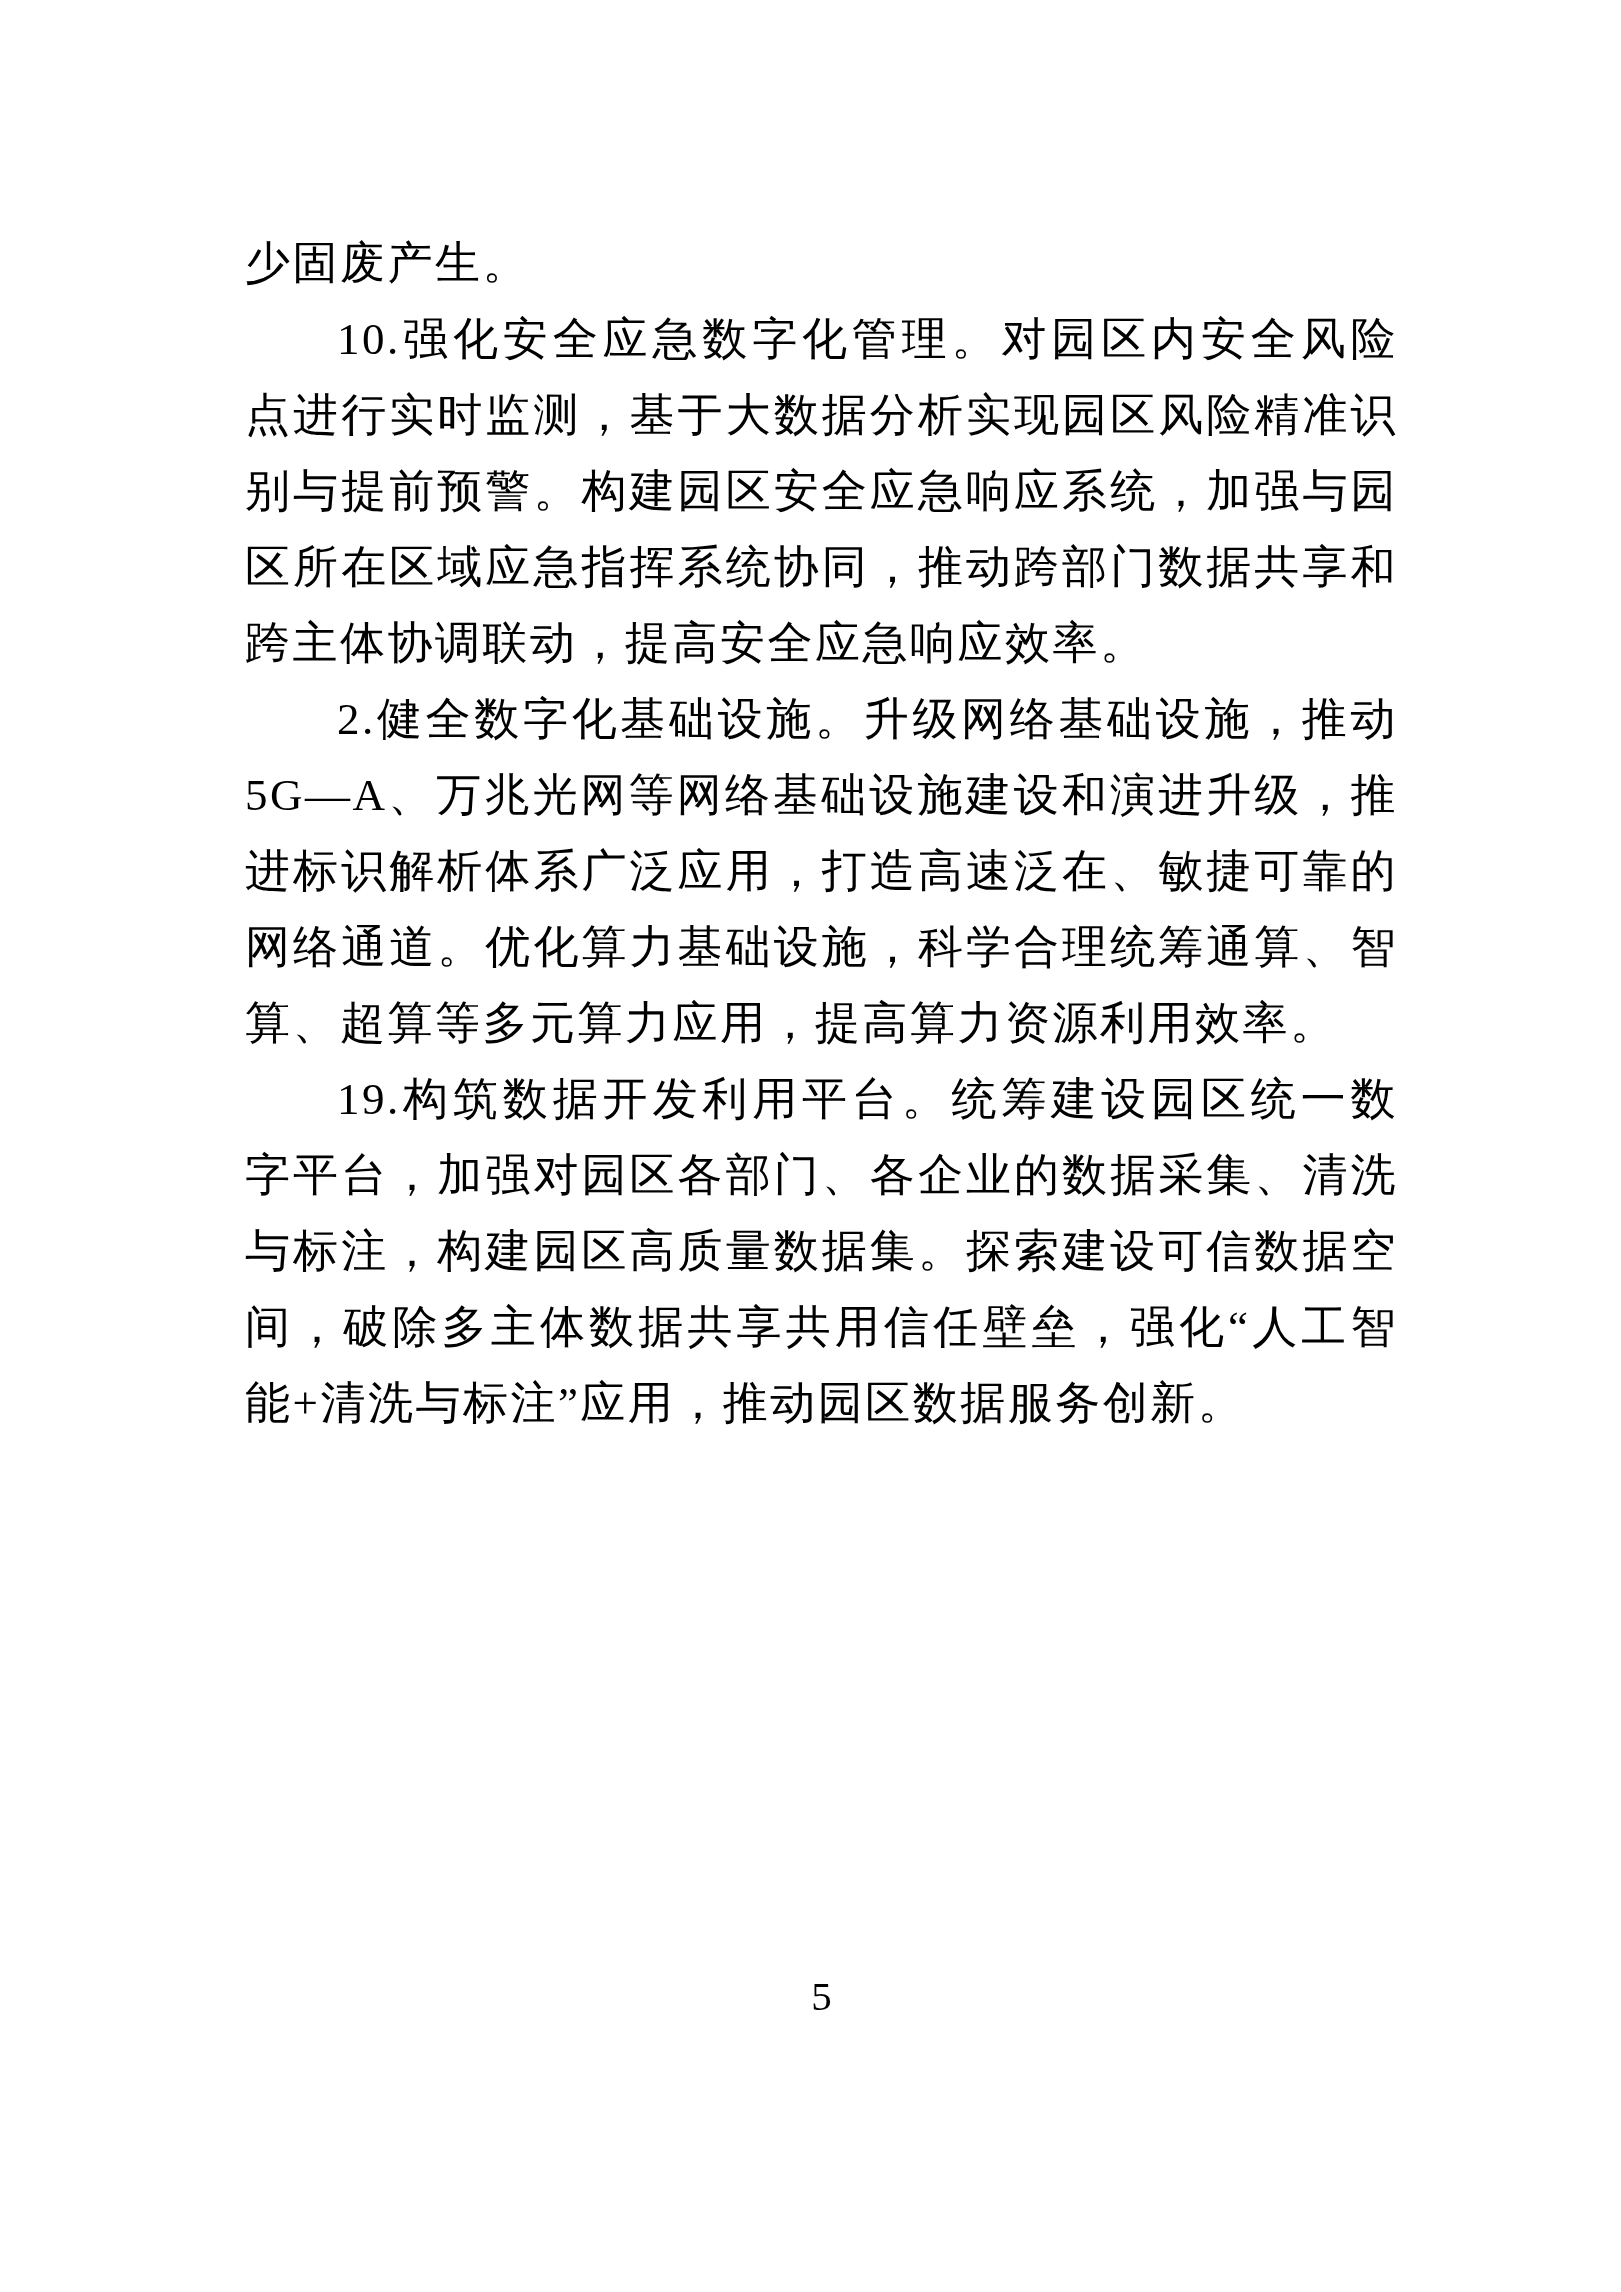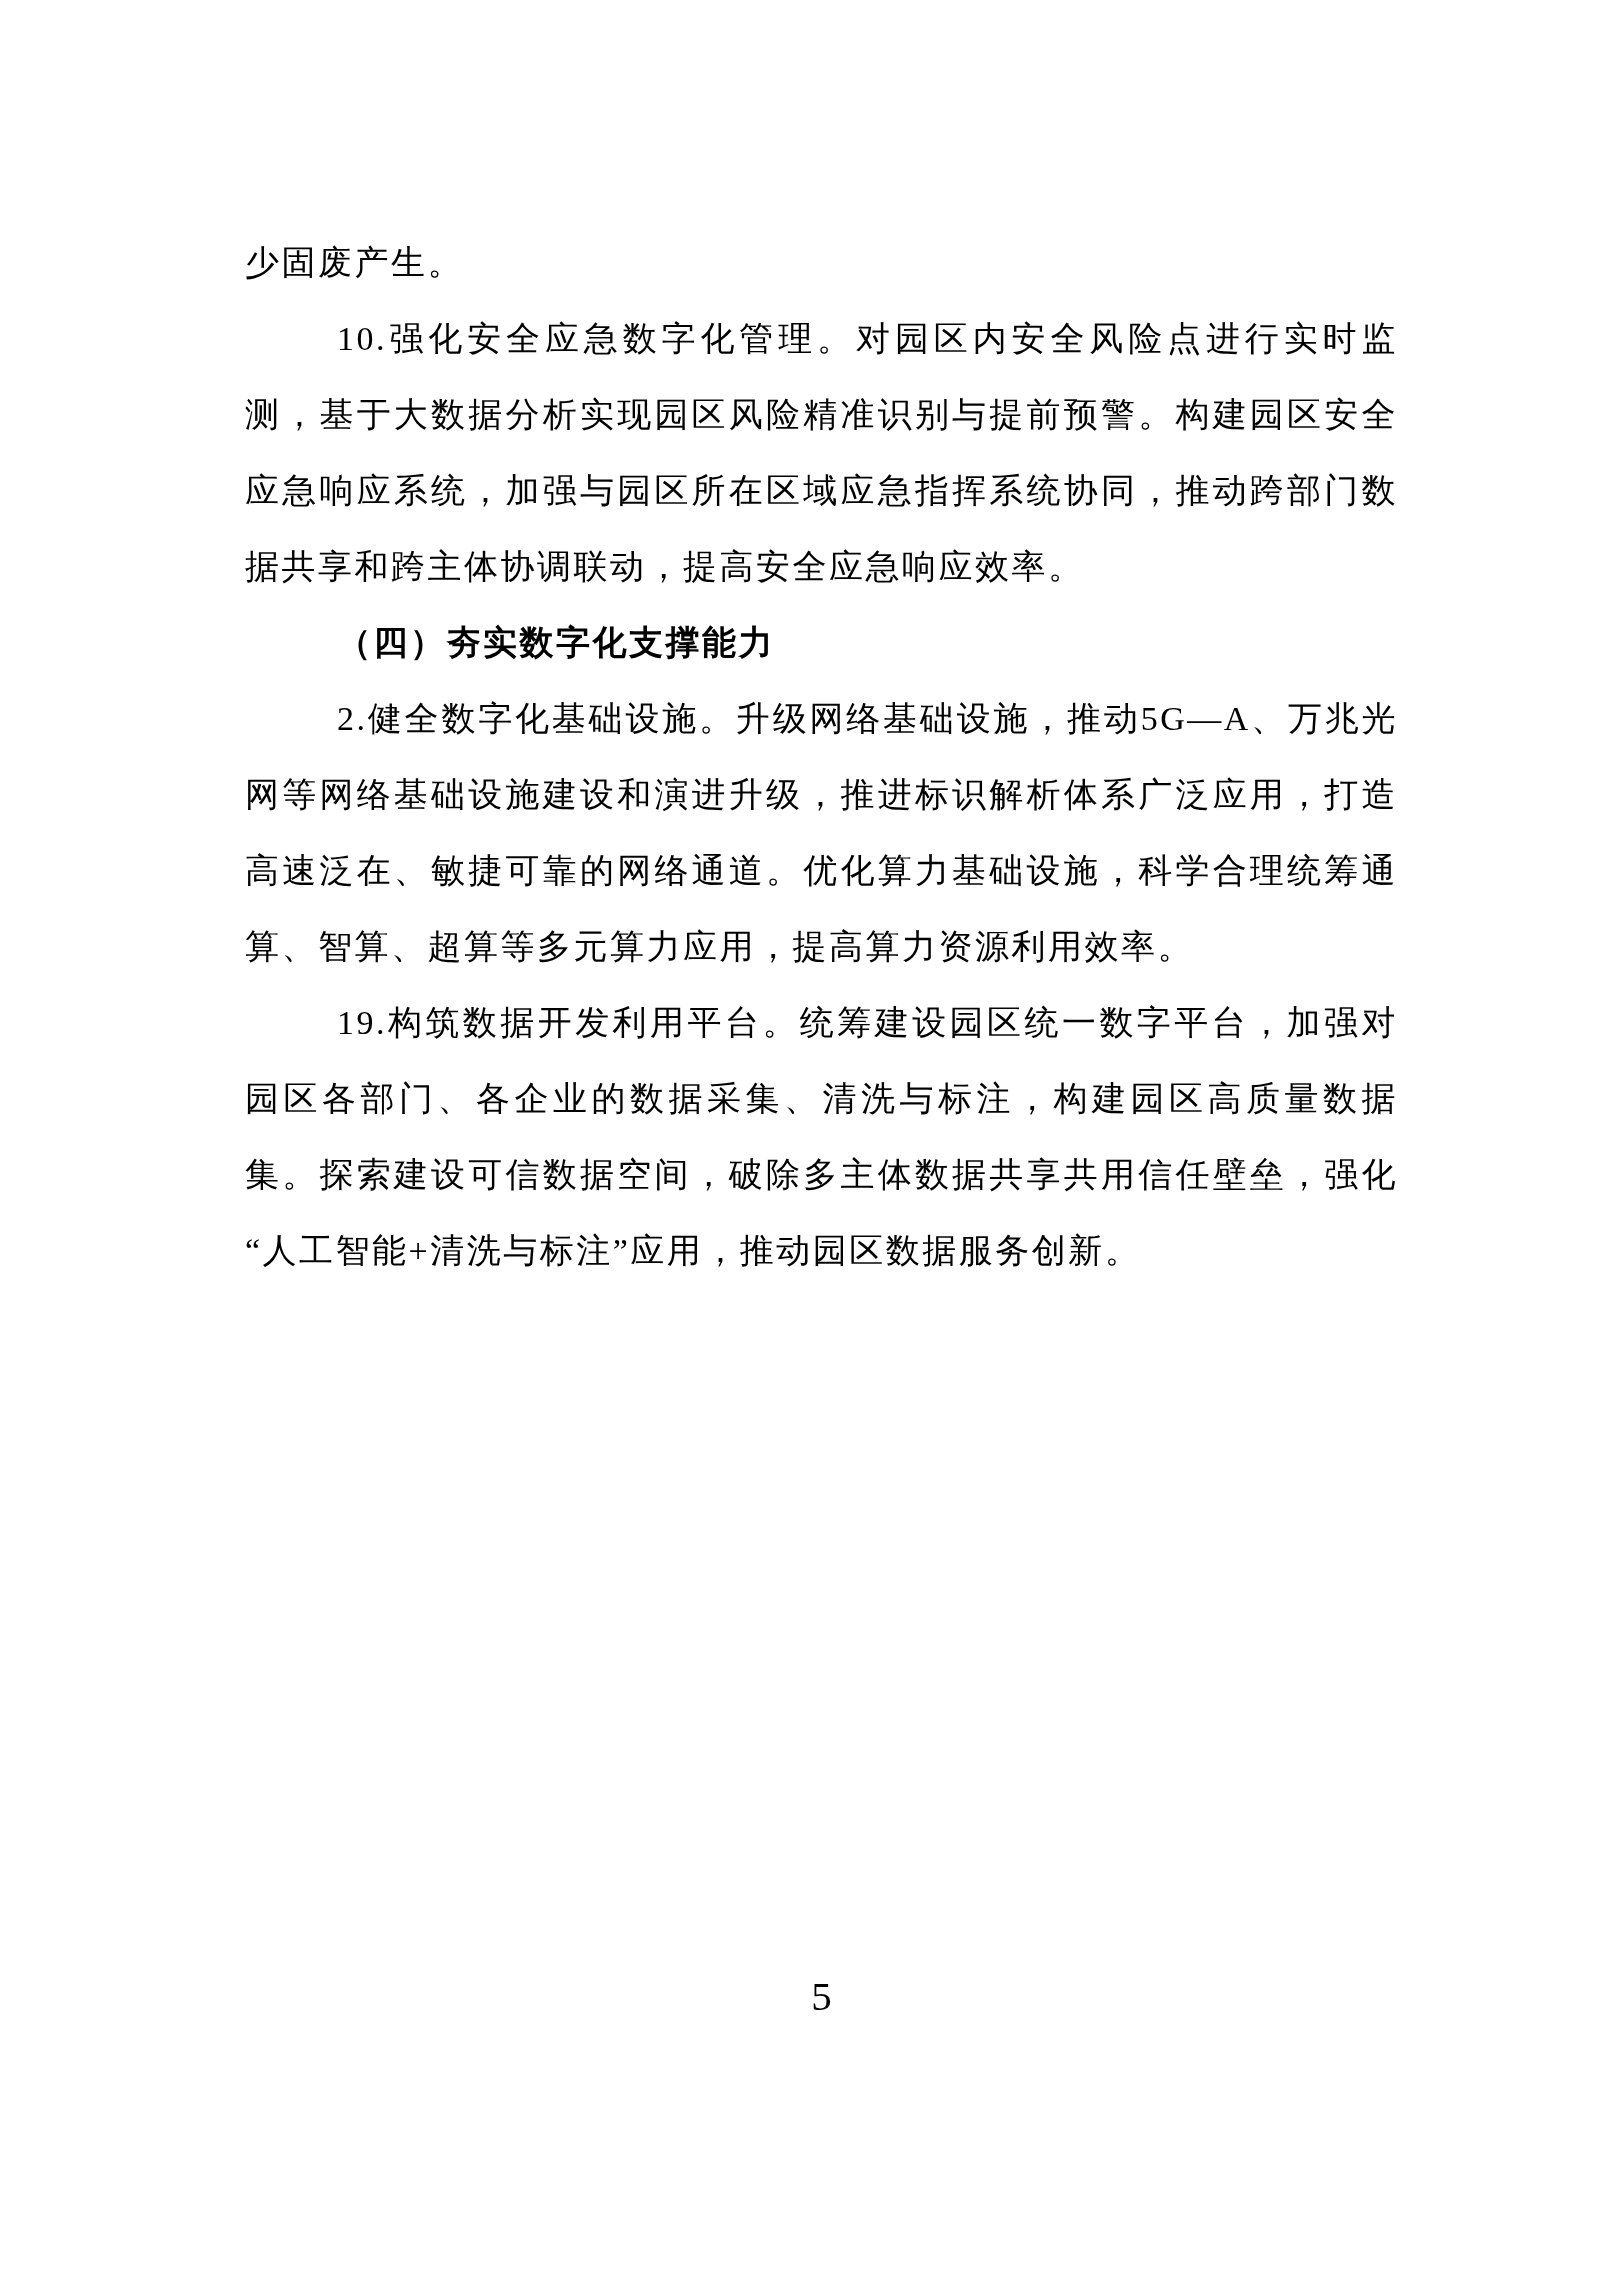--- a/index.html
+++ b/index.html
@@ -14,21 +14,21 @@
     background: #ffffff;
     color: #000000;
     font-family: "Liberation Serif", "DejaVu Serif", serif;
     overflow: hidden;
   }
   .body-text {
     position: absolute;
     left: 245px;
     top: 225px;
     width: 1153px;
-    font-size: 34px;
+    font-size: 45px;
     line-height: 76px;
     letter-spacing: 2.5px;
     text-align: justify;
     text-justify: inter-character;
   }
   .para {
     margin: 0;
     padding: 0;
   }
   .para.continuation {
@@ -57,21 +57,20 @@
     letter-spacing: 0;
   }
 </style>
 </head>
 <body>
 
 <main class="page">
   <section class="body-text" id="doc-body">
       <p class="para continuation">少固废产生。</p>
       <p class="para numbered"><b class="lead">10.强化安全应急数字化管理。</b><span>对园区内安全风险点进行实时监测，基于大数据分析实现园区风险精准识别与提前预警。构建园区安全应急响应系统，加强与园区所在区域应急指挥系统协同，推动跨部门数据共享和跨主体协调联动，提高安全应急响应效率。</span></p>
-      <p class="para heading">（四）夯实数字化支撑能力</p>
       <p class="para numbered"><b class="lead">2.健全数字化基础设施。</b><span>升级网络基础设施，推动5G—A、万兆光网等网络基础设施建设和演进升级，推进标识解析体系广泛应用，打造高速泛在、敏捷可靠的网络通道。优化算力基础设施，科学合理统筹通算、智算、超算等多元算力应用，提高算力资源利用效率。</span></p>
       <p class="para numbered"><b class="lead">19.构筑数据开发利用平台。</b><span>统筹建设园区统一数字平台，加强对园区各部门、各企业的数据采集、清洗与标注，构建园区高质量数据集。探索建设可信数据空间，破除多主体数据共享共用信任壁垒，强化“人工智能+清洗与标注”应用，推动园区数据服务创新。</span></p>
     </section>
   <footer class="page-footer">
     <span class="page-number">5</span>
   </footer>
 </main>
 
 
 </body></html>

